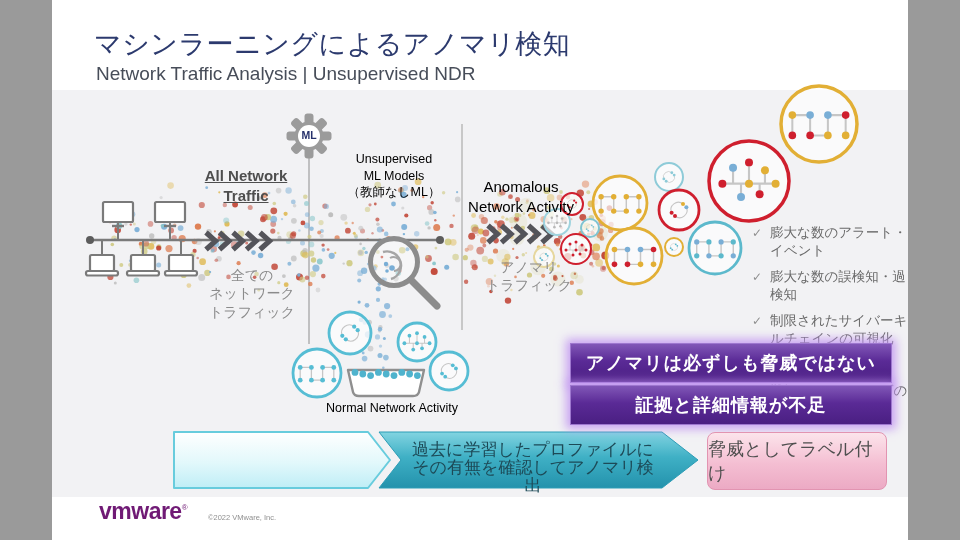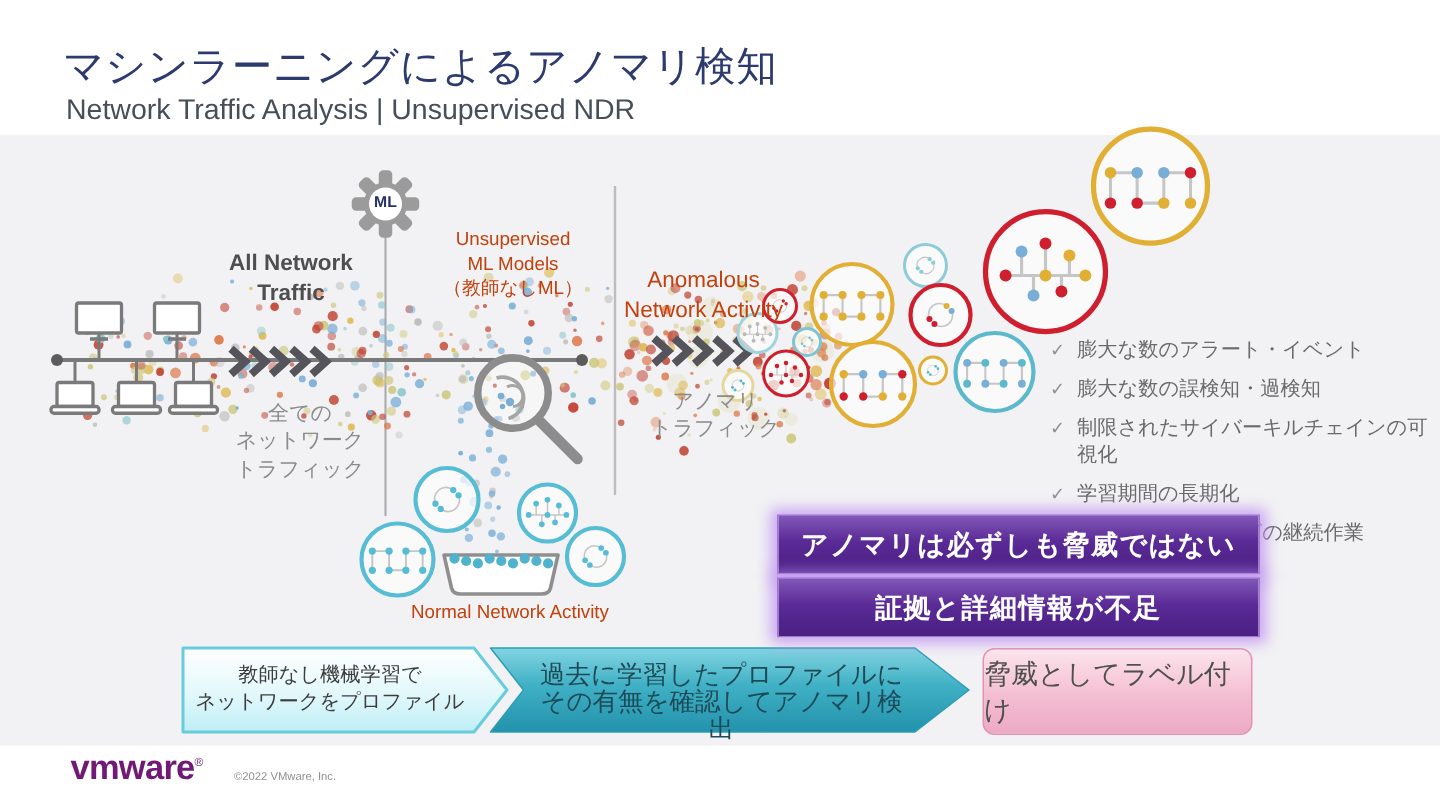--- a/index.html
+++ b/index.html
@@ -1,26 +1,26 @@
 <!DOCTYPE html>
 <html><head>
 <meta charset="utf-8">
 <style>
   html,body{margin:0;padding:0;background:#9a9a9a;}
-  .slide{position:relative;width:960px;height:540px;margin:0 auto;background:#ffffff;
+  .slide{position:relative;width:856px;height:540px;margin:0 auto;background:#ffffff;
          font-family:"Liberation Sans","DejaVu Sans",sans-serif;overflow:hidden;}
   .panel{position:absolute;left:0;top:90px;width:960px;height:407px;background:#f2f2f4;}
   svg.art{position:absolute;left:0;top:0;width:960px;height:540px;}
 
   .title{position:absolute;left:42px;top:26px;font-size:27px;font-weight:500;
          color:#2c3a6e;letter-spacing:0.5px;}
   .subtitle{position:absolute;left:44px;top:63px;font-size:19px;color:#474d59;}
 
-  .lbl{position:absolute;white-space:pre-line;text-align:center;line-height:1.32;color:#c2410c;}
-  #lbl-allnet{left:118px;top:166px;width:152px;font-size:15px;font-weight:bold;color:#4e4e4e;}
+  .lbl{position:absolute;white-space:pre-line;text-align:center;line-height:1.32;color:#000000;}
+  #lbl-allnet{left:118px;top:166px;width:152px;font-size:15px;font-weight:bold;color:#4e4e4e;text-decoration:underline;}
   #lbl-unsup{left:284px;top:151px;width:116px;font-size:12.5px;}
   #lbl-anom{left:404px;top:177px;width:130px;font-size:15px;}
   #lbl-alljp{left:130px;top:266px;width:140px;font-size:14px;color:#8b8b8b;}
   #lbl-anomjp{left:416px;top:258px;width:122px;font-size:14px;color:#8b8b8b;}
   #lbl-normal{left:248px;top:400px;width:184px;font-size:12.5px;}
   #ml-badge{left:243px;top:129px;width:28px;font-size:10.5px;font-weight:bold;color:#26316b;text-align:center;position:absolute;}
 
   .check-list{position:absolute;left:700px;top:224px;list-style:none;margin:0;padding:0;}
   .check-list li{font-size:13.5px;color:#6a6a6a;margin-bottom:8px;display:flex;gap:8px;align-items:baseline;}
   .check-list .check{color:#8f8f8f;font-size:12px;}
@@ -819,22 +819,20 @@
       </li>
     <li>
       <span class="check">✓</span>
       <span>難解なチューニングの継続作業</span>
       </li>
   </ul>
 
   <div class="banner" id="banner-1">アノマリは必ずしも脅威ではない</div>
   <div class="banner" id="banner-2">証拠と詳細情報が不足</div>
 
-  <div class="flow-text" id="flow-text-1">教師なし機械学習で
-ネットワークをプロファイル</div>
   <div class="flow-text" id="flow-text-2">過去に学習したプロファイルに
 その有無を確認してアノマリ検出</div>
   <div class="pinkbox">
     <span>脅威としてラベル付け</span>
   </div>
 
   <div class="logo"><span>vmware</span><span class="reg">®</span></div>
   <div class="copyright">©2022 VMware, Inc.</div>
 </div>
 

